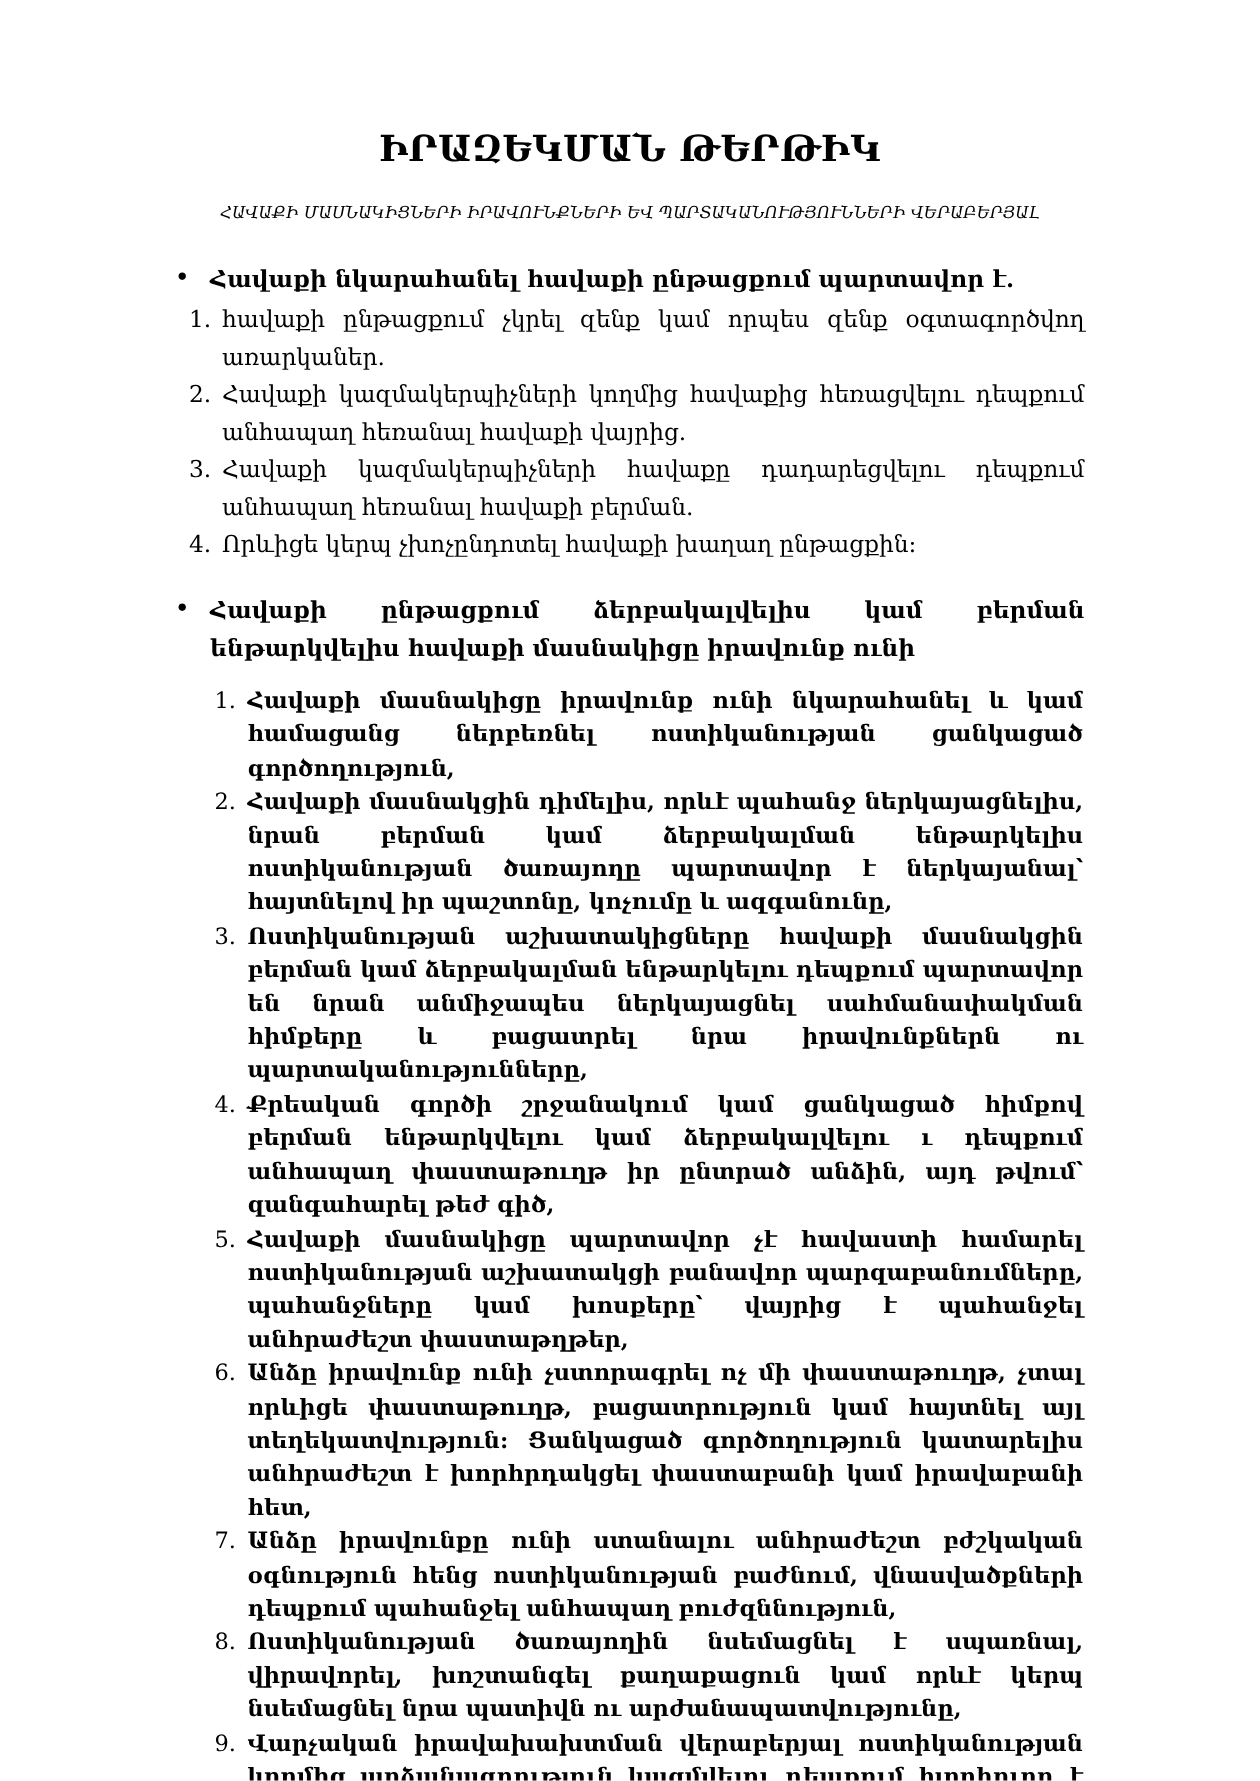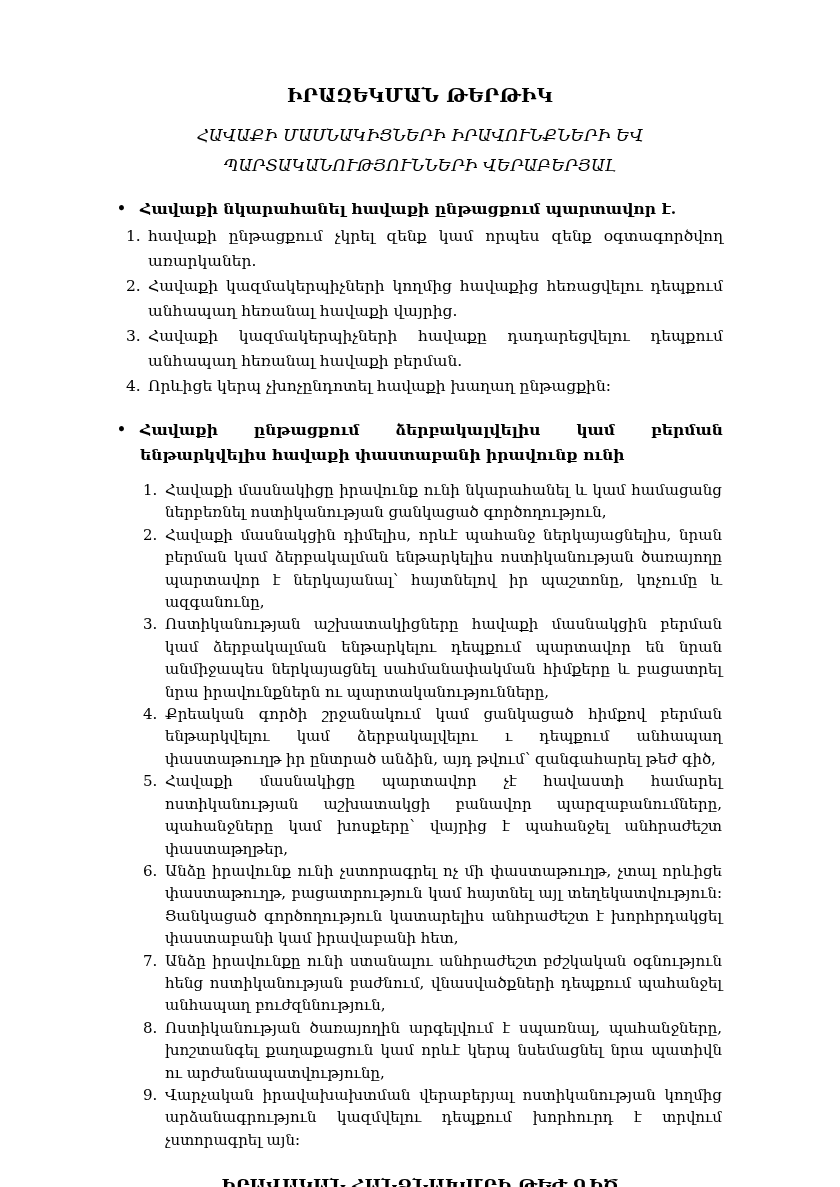--- a/index.html
+++ b/index.html
@@ -16,28 +16,28 @@
   }
   .page {
     box-sizing: border-box;
     width: 840px;
     height: 1187px;
     padding: 84px 117px 0 117px;
   }
   .doc-title {
     margin: 0 0 14px 0;
     text-align: center;
-    font-size: 19px;
+    font-size: 24px;
     font-weight: bold;
     letter-spacing: 0.3px;
   }
   .doc-subtitle {
     margin: 0 0 16px 0;
     text-align: center;
-    font-size: 17px;
+    font-size: 11px;
     font-weight: normal;
     font-style: italic;
     line-height: 30px;
   }
   .section { margin: 0; }
   .section.second { margin-top: 18px; }
   .heading-row {
     display: flex;
     font-weight: bold;
     font-size: 15.5px;
@@ -70,21 +70,21 @@
   ol.list1 .num { width: 22px; }
   ol.list1 .txt { width: 575px; }
 
   ol.list2 {
     margin-top: 12px;
     margin-left: 26px;
     font-size: 15px;
     line-height: 22.4px;
   }
   ol.list2 .num { width: 22px; }
-  ol.list2 .txt { width: 557px; }
+  ol.list2 .txt { width: 557px; font-weight: bold; }
 
   .footer {
     margin-top: 22px;
     text-align: center;
     font-weight: bold;
   }
   .footer .hotline { font-size: 17.5px; line-height: 25px; }
 </style>
 </head>
 <body>
@@ -116,21 +116,21 @@
       <li>
         <span class="num">4.</span>
         <span class="txt">Որևիցե կերպ չխոչընդոտել հավաքի խաղաղ ընթացքին:</span>
       </li>
     </ol>
   </div>
 
   <div class="section second">
     <div class="heading-row">
       <span class="bullet">•</span>
-      <span class="heading-text">Հավաքի ընթացքում ձերբակալվելիս կամ բերման ենթարկվելիս հավաքի փաստաբանի իրավունք ունի</span>
+      <span class="heading-text">Հավաքի ընթացքում ձերբակալվելիս կամ բերման ենթարկվելիս հավաքի մասնակիցը իրավունք ունի</span>
     </div>
     <ol class="list list2">
       <li>
         <span class="num">1.</span>
         <span class="txt">Հավաքի մասնակիցը իրավունք ունի նկարահանել և կամ համացանց ներբեռնել ոստիկանության ցանկացած գործողություն,</span>
       </li>
       <li>
         <span class="num">2.</span>
         <span class="txt">Հավաքի մասնակցին դիմելիս, որևէ պահանջ ներկայացնելիս, նրան բերման կամ ձերբակալման ենթարկելիս ոստիկանության ծառայողը պարտավոր է ներկայանալ՝ հայտնելով իր պաշտոնը, կոչումը և ազգանունը,</span>
       </li>
@@ -149,21 +149,21 @@
       <li>
         <span class="num">6.</span>
         <span class="txt">Անձը իրավունք ունի չստորագրել ոչ մի փաստաթուղթ, չտալ որևիցե փաստաթուղթ, բացատրություն կամ հայտնել այլ տեղեկատվություն: Ցանկացած գործողություն կատարելիս անհրաժեշտ է խորհրդակցել փաստաբանի կամ իրավաբանի հետ,</span>
       </li>
       <li>
         <span class="num">7.</span>
         <span class="txt">Անձը իրավունքը ունի ստանալու անհրաժեշտ բժշկական օգնություն հենց ոստիկանության բաժնում, վնասվածքների դեպքում պահանջել անհապաղ բուժզննություն,</span>
       </li>
       <li>
         <span class="num">8.</span>
-        <span class="txt">Ոստիկանության ծառայողին արգելվում է սպառնալ, պահանջները, խոշտանգել քաղաքացուն կամ որևէ կերպ նսեմացնել նրա պատիվն ու արժանապատվությունը,</span>
+        <span class="txt">Ոստիկանության ծառայողին նսեմացնել է սպառնալ, վիրավորել, խոշտանգել քաղաքացուն կամ որևէ կերպ նսեմացնել նրա պատիվն ու արժանապատվությունը,</span>
       </li>
       <li>
         <span class="num">9.</span>
         <span class="txt">Վարչական իրավախախտման վերաբերյալ ոստիկանության կողմից արձանագրություն կազմվելու դեպքում խորհուրդ է տրվում չստորագրել այն:</span>
       </li>
     </ol>
   </div>
 
   <div class="footer">
     <div class="hotline">ԻՐԱՎԱԿԱՆ ՀԱՆՁՆԱԽՄԲԻ ԹԵԺ ԳԻԾ</div>

